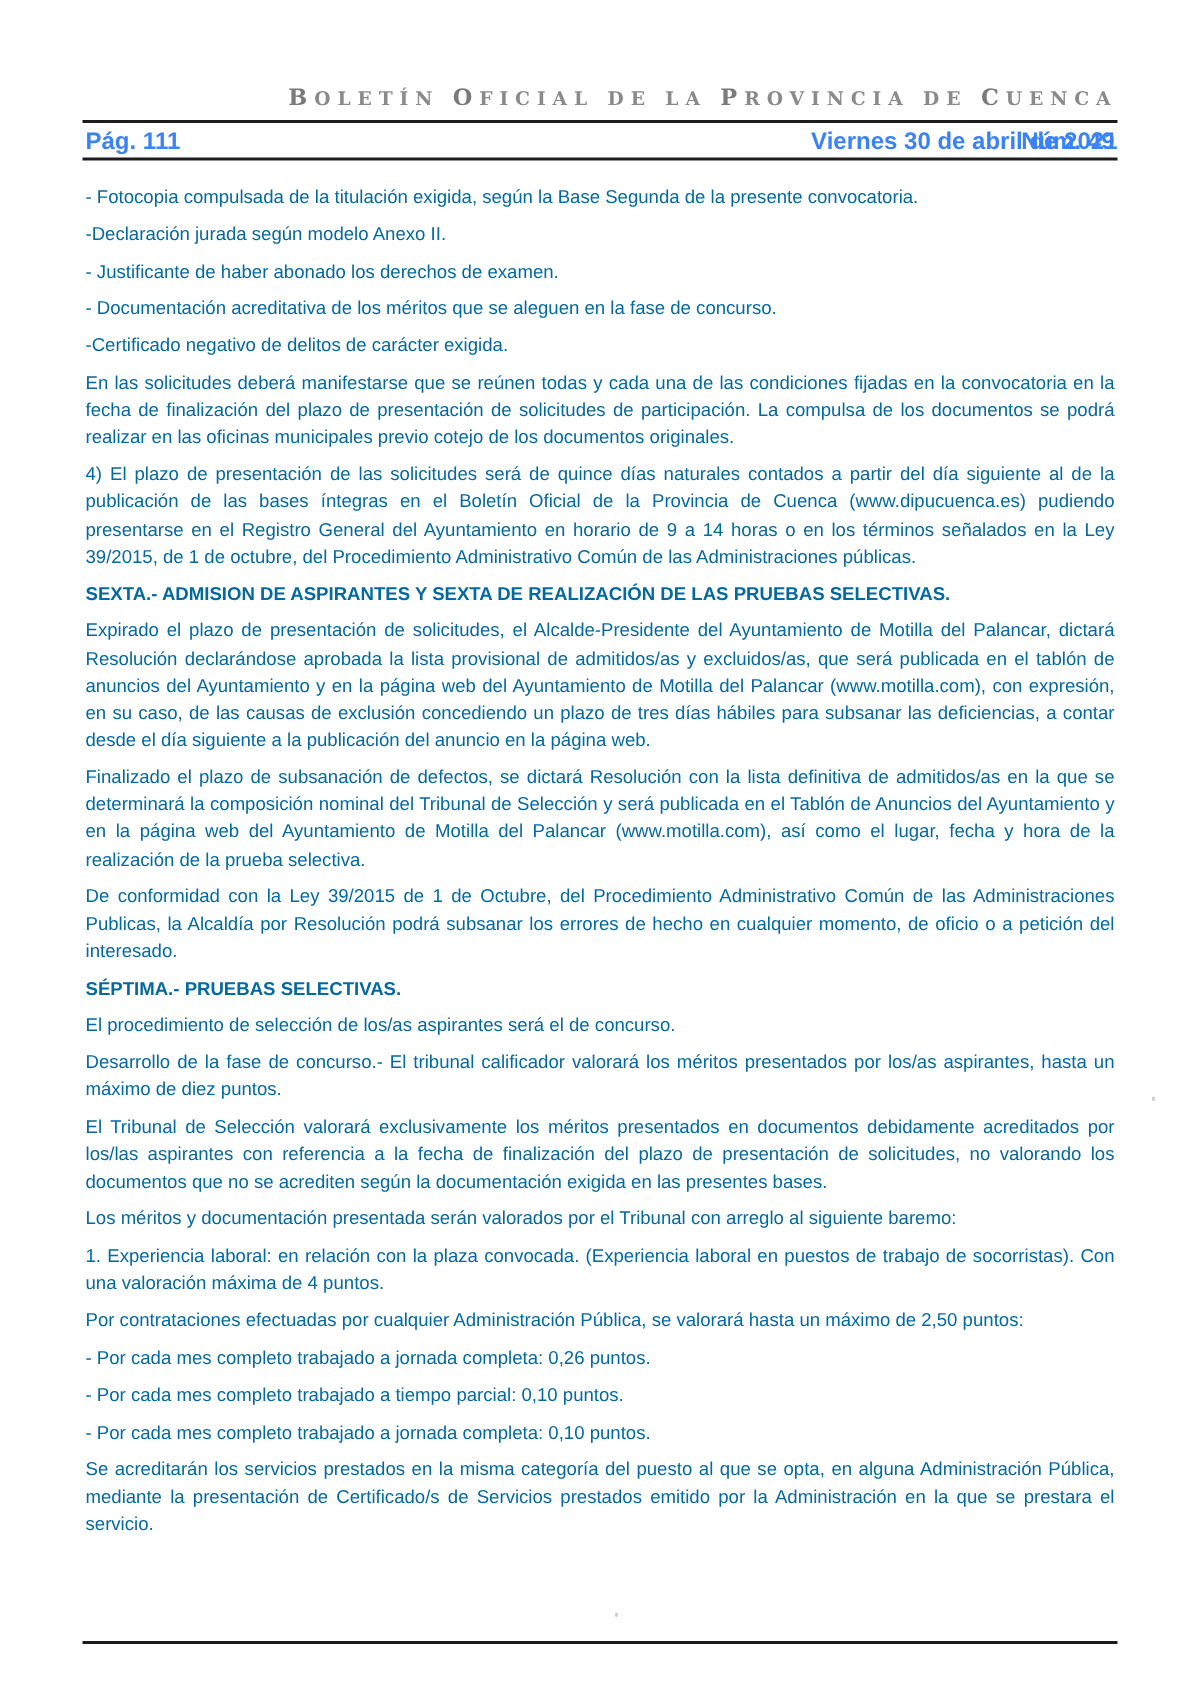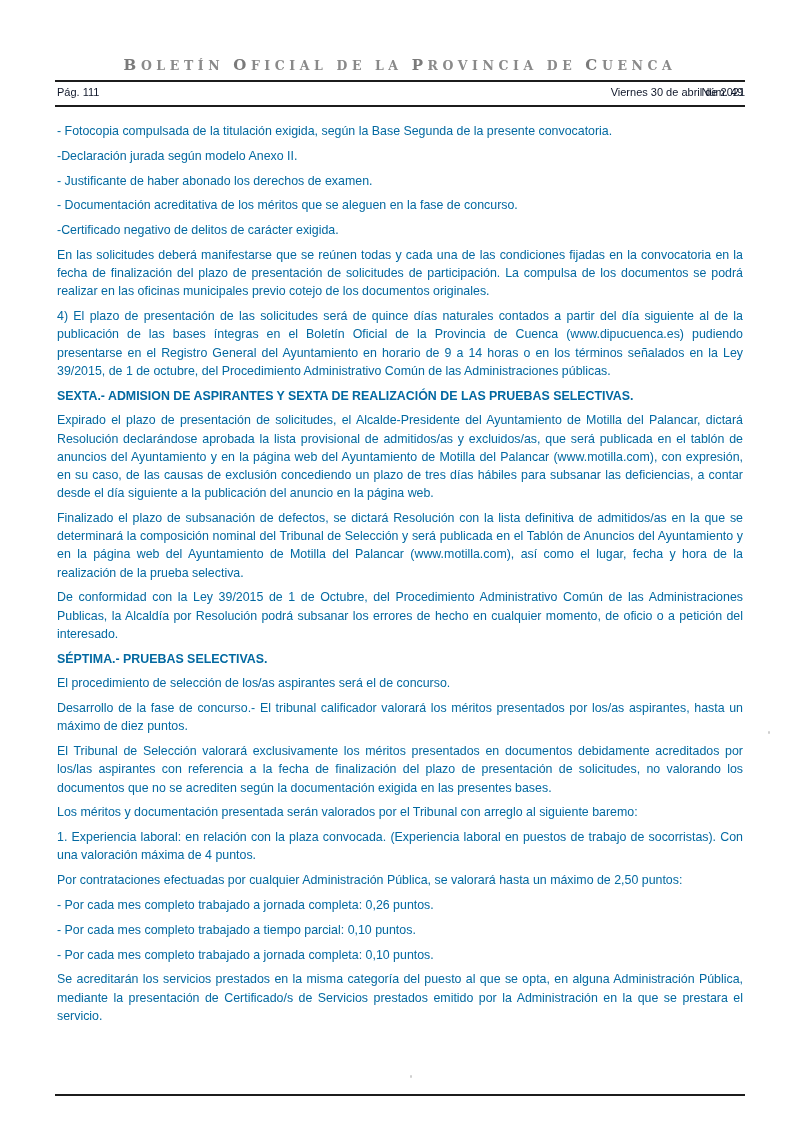--- a/index.html
+++ b/index.html
@@ -19,21 +19,21 @@
       position: absolute;
       left: 0; top: 0;
       width: 800px; height: 1131px;
       background: #ffffff;
     }
     .masthead {
       position: absolute;
       left: 55px;
       width: 690px;
       top: 56px;
-      text-align: center;
+      text-align: right;
       font-family: "DejaVu Serif", serif;
       font-size: 12.5px;
       letter-spacing: 4.6px;
       color: #8a8a8a;
       font-weight: bold;
       white-space: nowrap;
     }
     .masthead .cap {
       font-size: 15px;
       color: #7a7a7a;
@@ -47,23 +47,23 @@
     .rule.top1 { top: 80px; height: 2px; }
     .rule.top2 { top: 105px; height: 2px; }
     .rule.bottom { top: 1094px; height: 2px; }
 
     .runhead {
       position: absolute;
       left: 55px;
       width: 690px;
       top: 86px;
       height: 16px;
-      font-size: 11px;
-      font-weight: normal;
-      color: #0f172a;
+      font-size: 16px;
+      font-weight: bold;
+      color: #3b82f6;
     }
     .runhead .left { position: absolute; left: 2px; top: 0; }
     .runhead .center { position: absolute; left: 0; right: 0; text-align: right; top: 0; }
     .runhead .right { position: absolute; right: 2px; top: 0; text-align: center; }
 
     .content {
       position: absolute;
       left: 57px;
       width: 686px;
       top: 122px;

